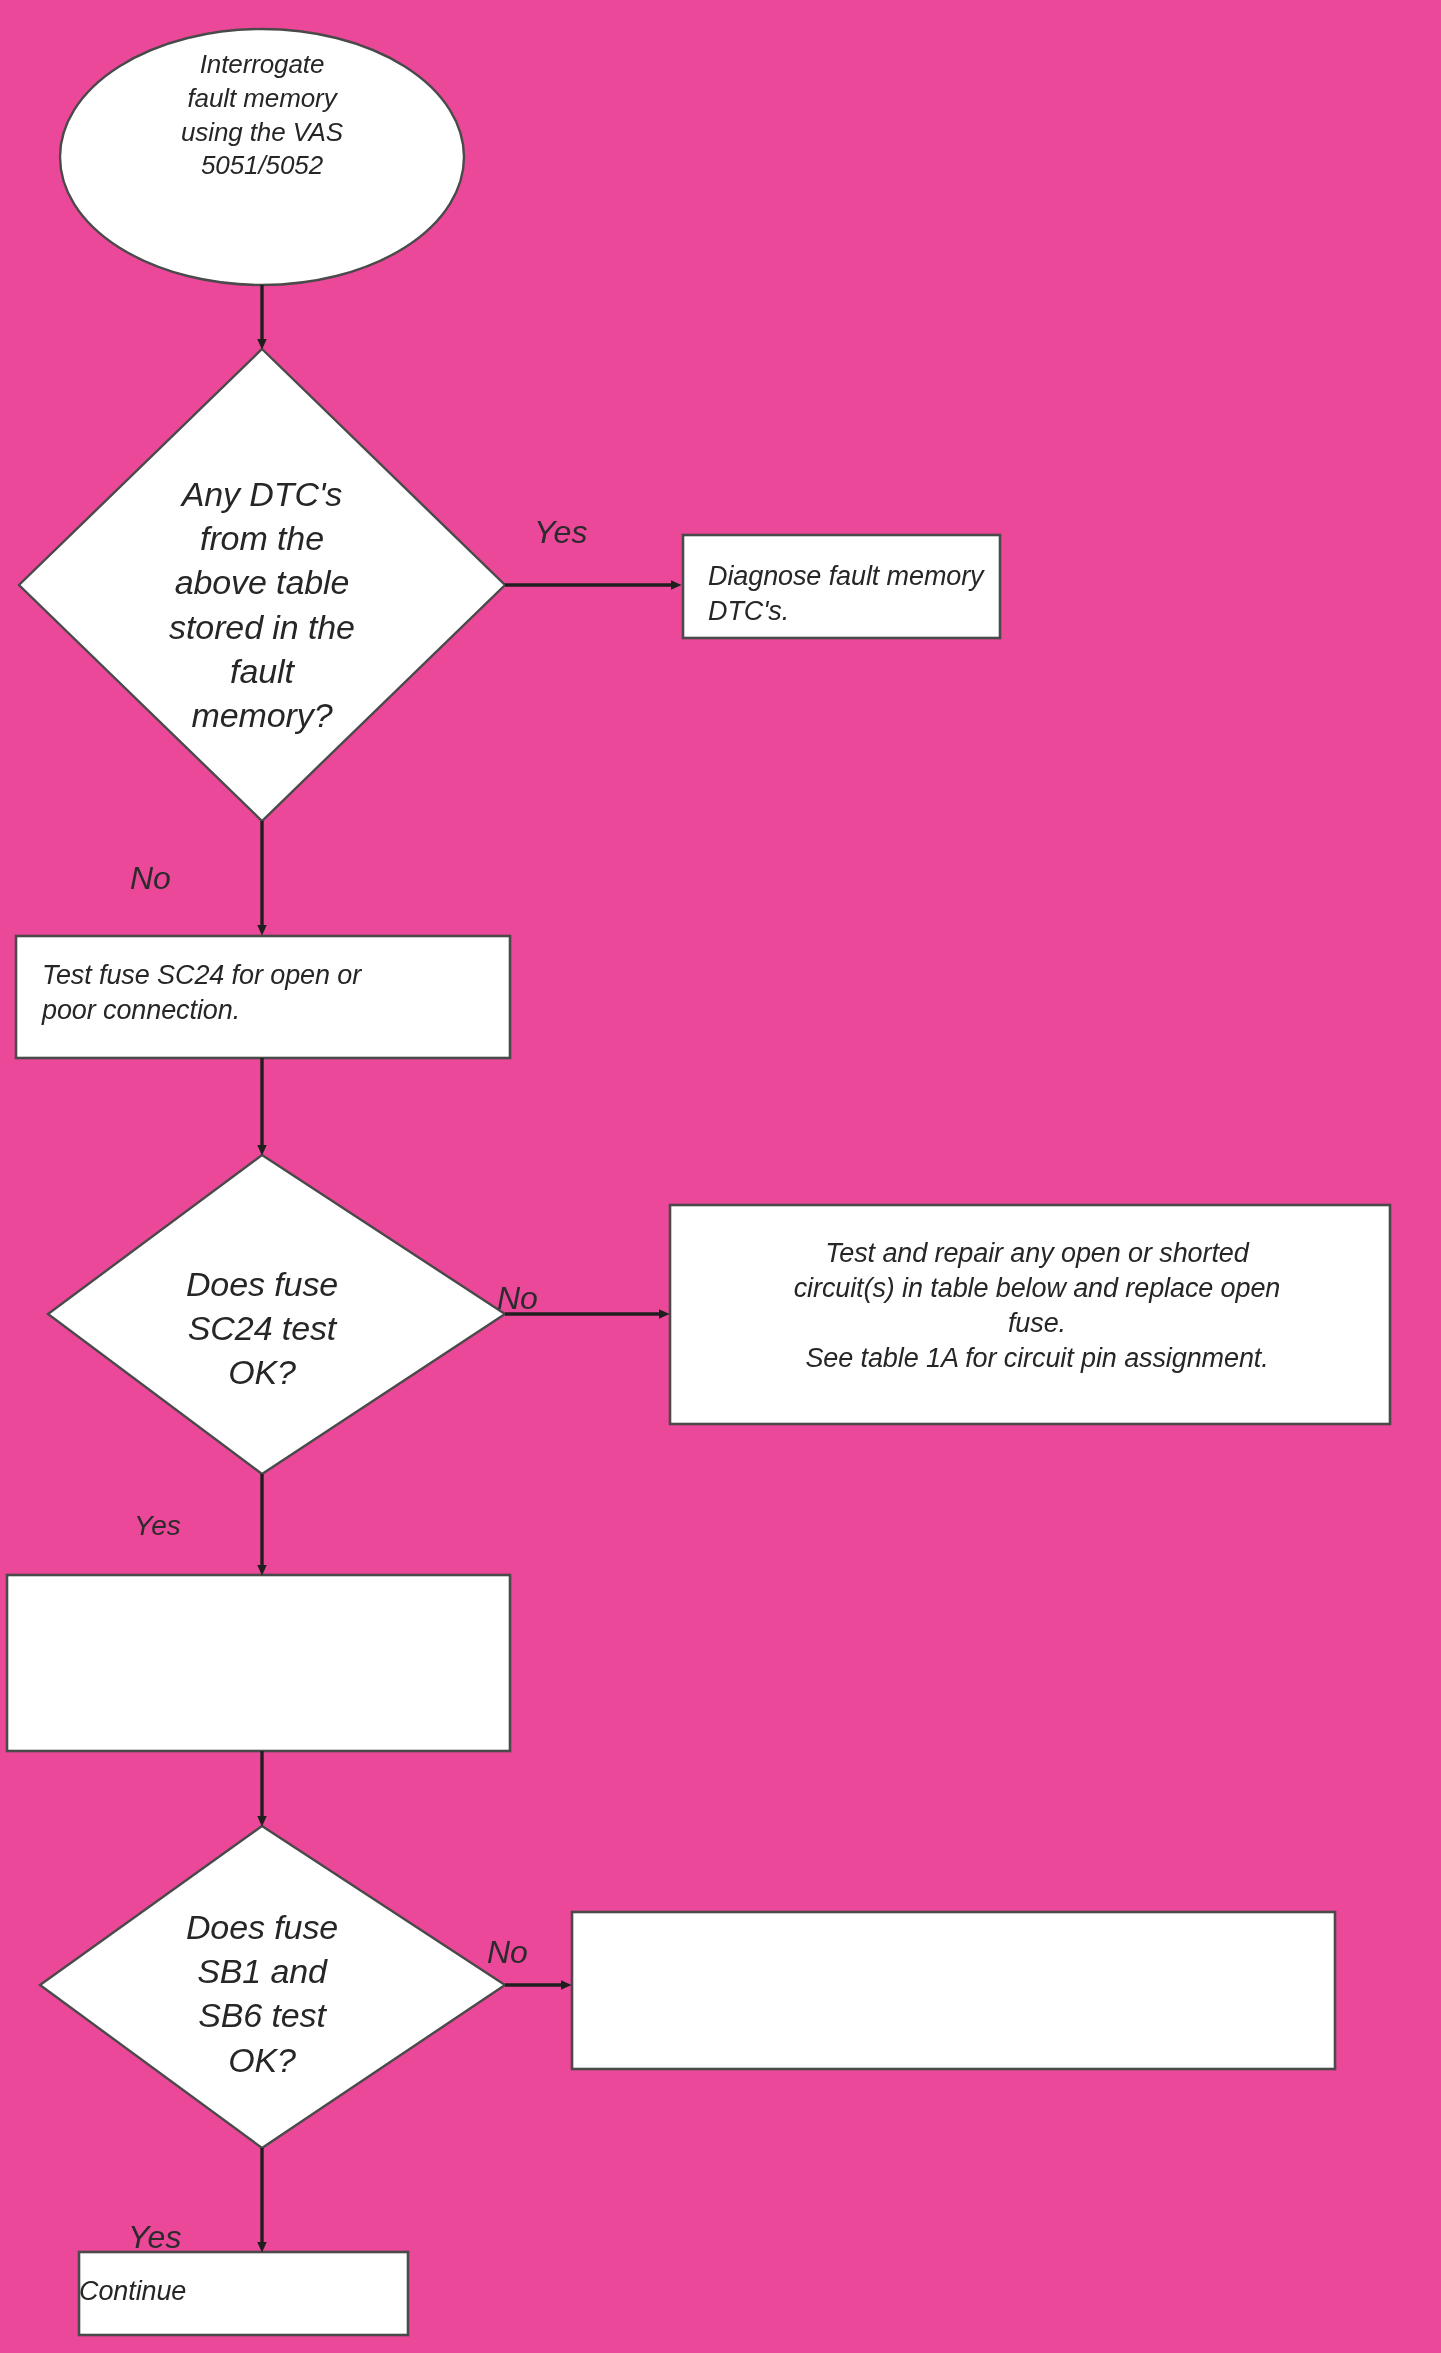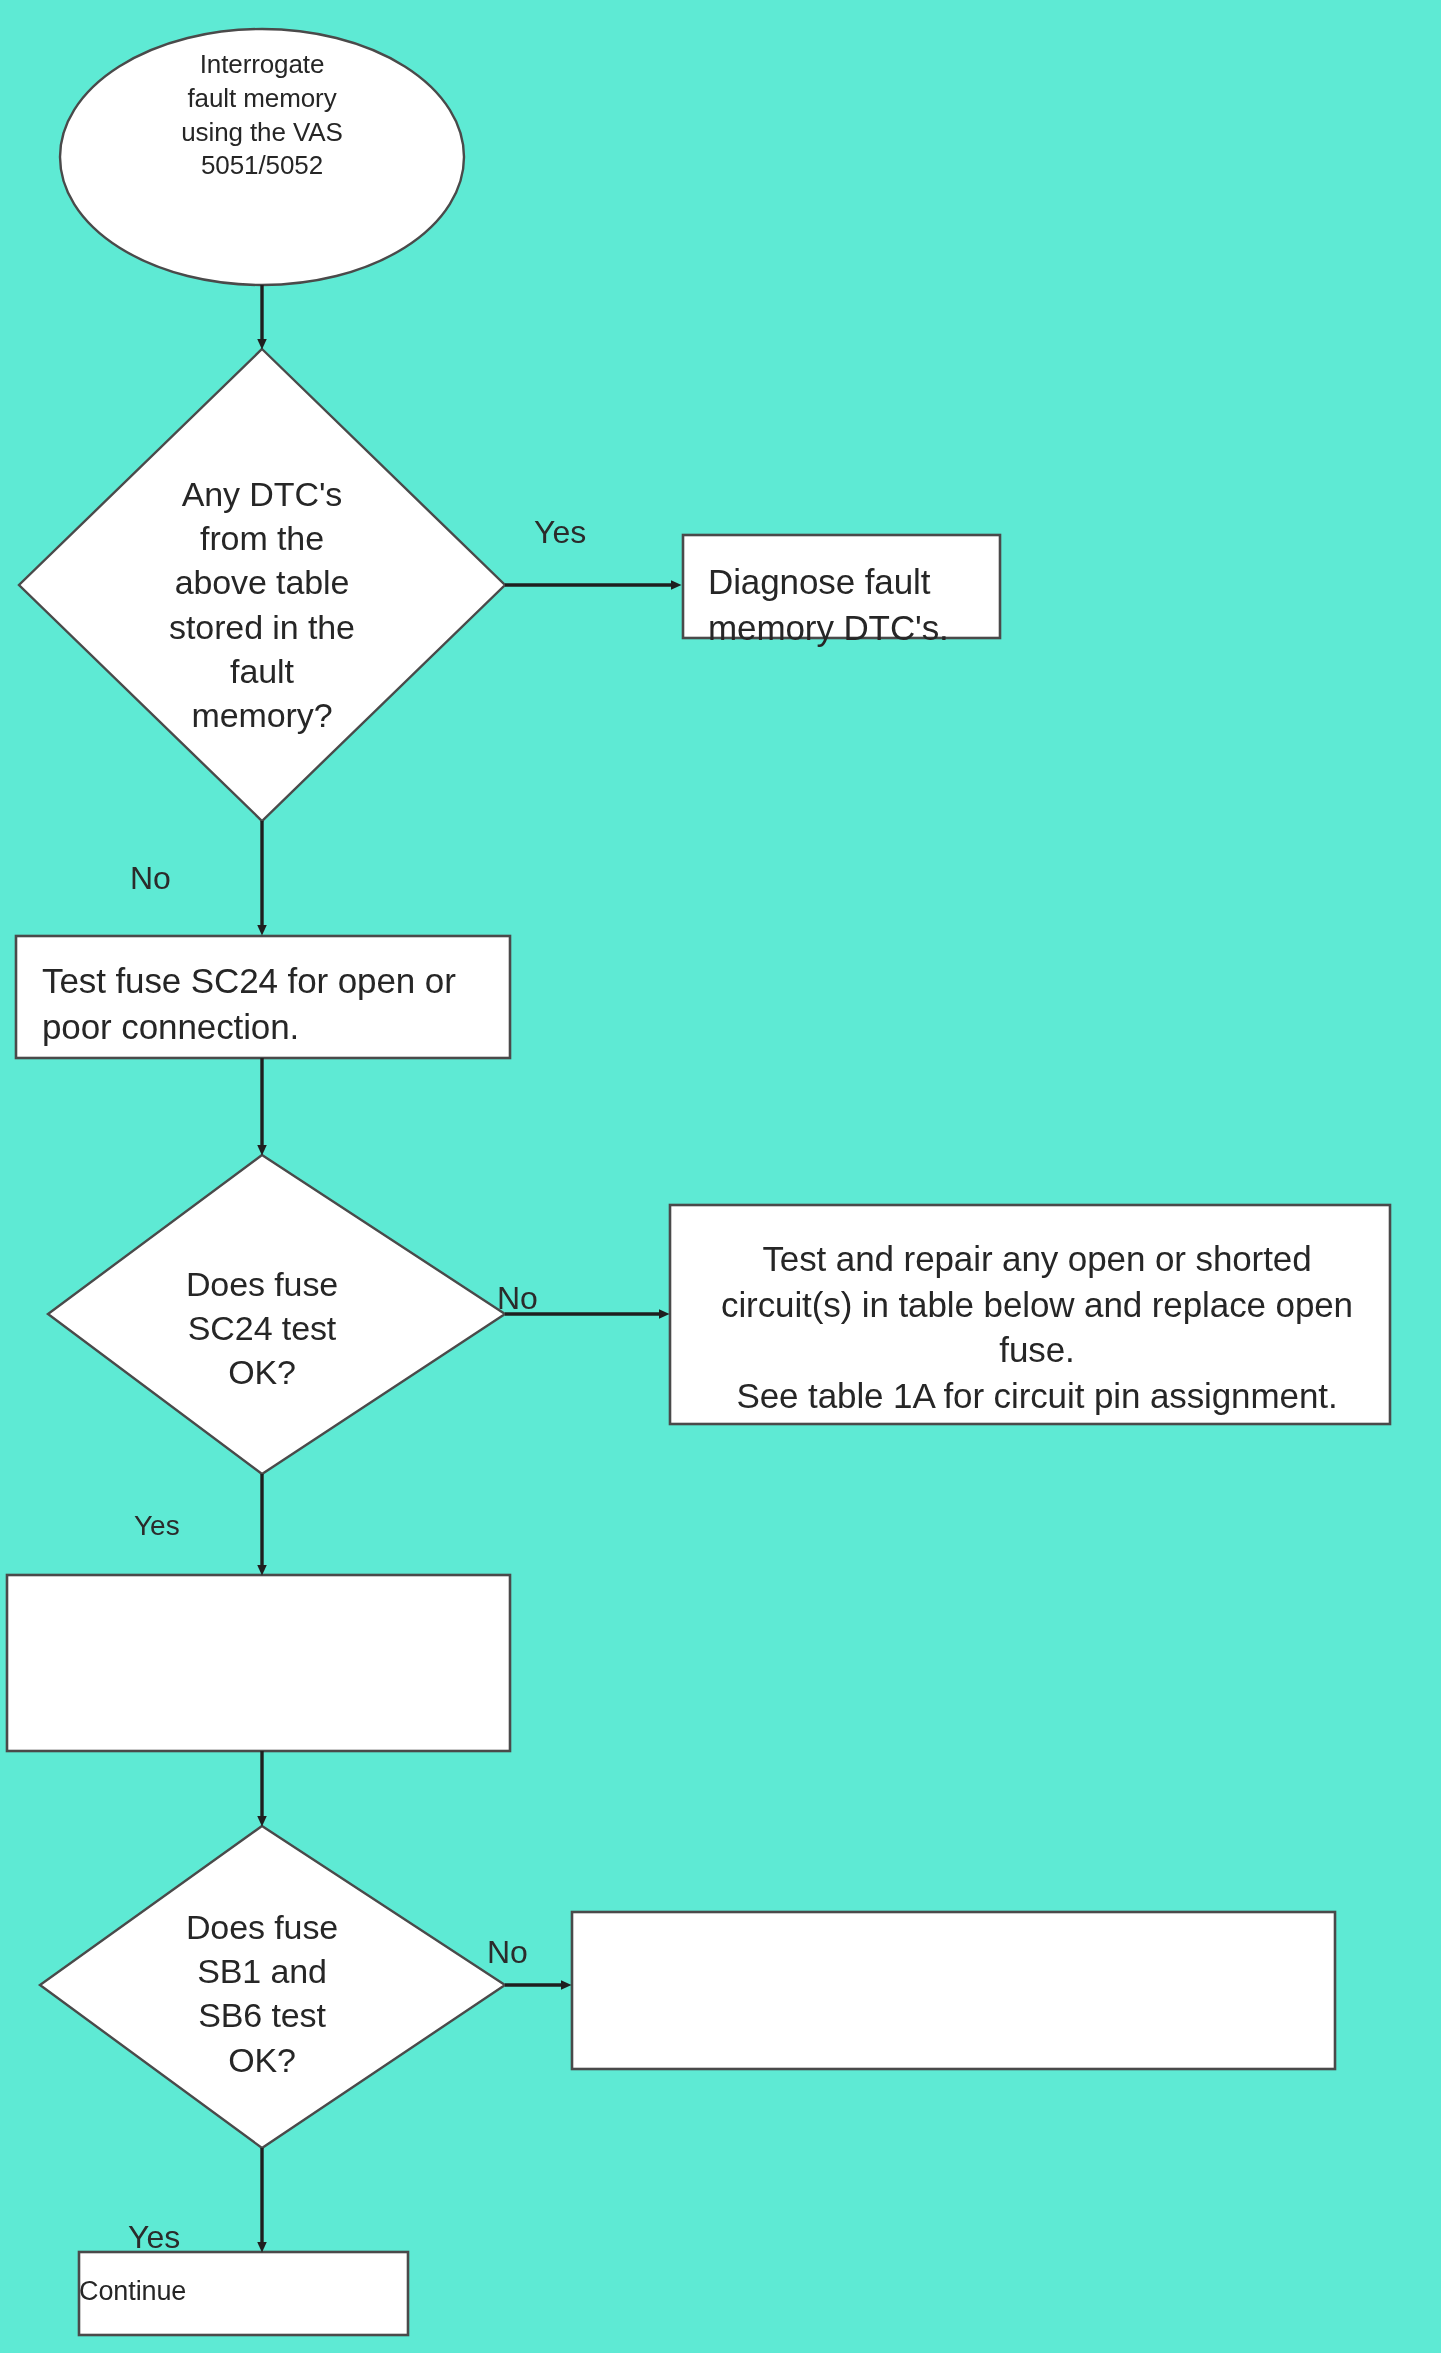--- a/index.html
+++ b/index.html
@@ -9,22 +9,23 @@
     background: #ffffff;
   }
   body {
     font-family: "Liberation Sans", sans-serif;
     color: #2b2b2b;
   }
   #canvas {
     position: relative;
     width: 1441px;
     height: 2353px;
-    background: #5eead4;
+    background: #ec4899;
     overflow: hidden;
+    font-style: italic;
   }
   #flow-svg {
     position: absolute;
     left: 0;
     top: 0;
     width: 1441px;
     height: 2353px;
   }
   .node-text {
     position: absolute;
@@ -38,21 +39,21 @@
   .terminal-text {
     text-align: center;
     font-size: 26px;
   }
   .decision-text {
     text-align: center;
     font-size: 34px;
   }
   .process-text {
     text-align: left;
-    font-size: 35px;
+    font-size: 27px;
   }
   .process-text-center {
     text-align: left;
     font-size: 27px;
   }
   .edge-label {
     position: absolute;
     z-index: 3;
     font-size: 32px;
     color: #2b2b2b;

